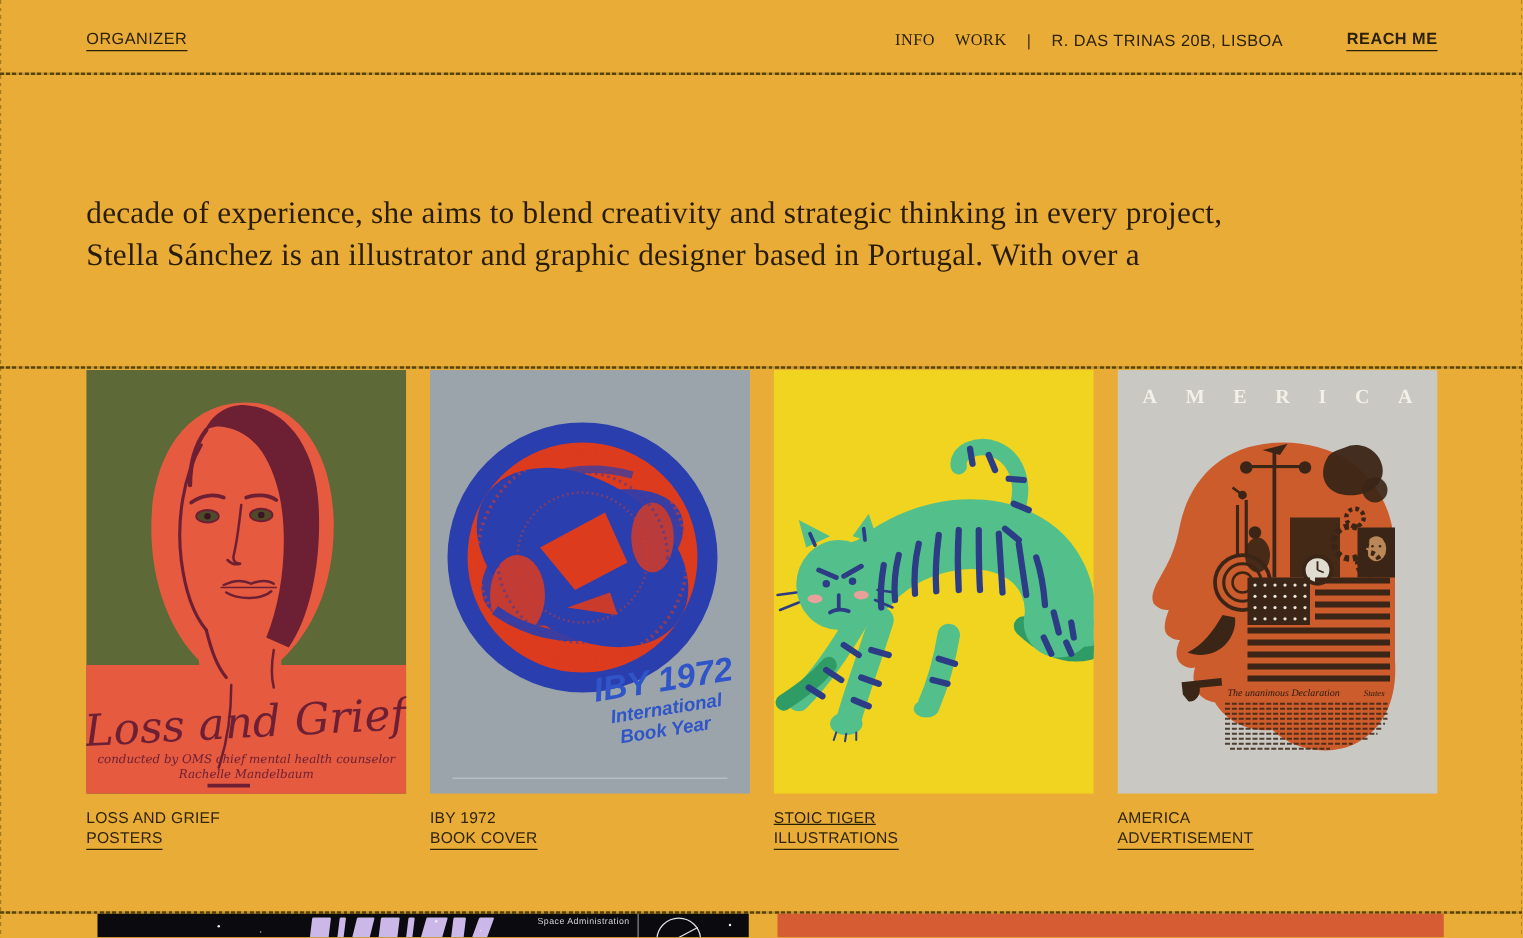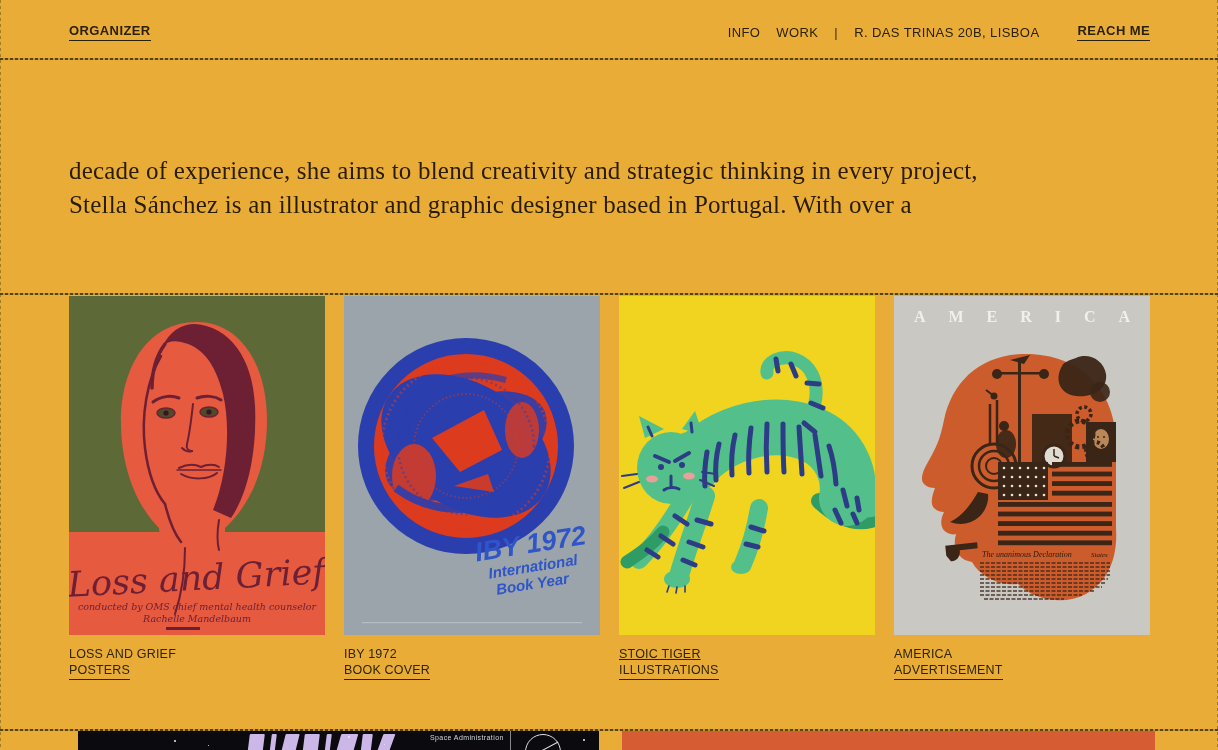--- a/index.html
+++ b/index.html
@@ -9,25 +9,25 @@
   
   .hrule { position:absolute; left:0; right:0; height:2px;
            background:repeating-linear-gradient(90deg,#564309 0 3px, rgba(86,67,9,.25) 3px 5px); }
   .vrule { position:absolute; top:0; bottom:0; width:1px; opacity:.55;
            background:repeating-linear-gradient(180deg,#6b540f 0 3px, transparent 3px 6px); }
 
   
   .header { position:absolute; top:0; left:0; right:0; height:58px;
             display:flex; align-items:center; justify-content:space-between;
             padding:6px 68px 0 69px; font-size:13px; letter-spacing:.4px; }
-  .brand { font-weight:700; border-bottom:1.5px solid #2b2008; padding-bottom:2px; cursor:pointer; }
+  .brand { font-weight:400; border-bottom:1.5px solid #2b2008; padding-bottom:2px; cursor:pointer; }
   .nav { display:flex; align-items:center; gap:16px; font-weight:500; }
   .nav .sep { opacity:.9; }
-  .reach { border-bottom:1.5px solid #2b2008; padding-bottom:2px; margin-left:22px; font-weight:600; cursor:pointer; }
-  .navlink { cursor:pointer; }
+  .reach { border-bottom:1.5px solid #2b2008; padding-bottom:2px; margin-left:35px; font-weight:600; cursor:pointer; }
+  .navlink { cursor:pointer;font-family:Liberation Serif, serif; }
 
   
   .intro { position:absolute; top:154px; left:69px; font-family:"Liberation Serif", serif;
            font-size:25px; line-height:34px; color:#281c06; letter-spacing:.2px; }
   .intro div { white-space:nowrap; }
 
   
   .card { position:absolute; top:296px; width:256px; }
   .card .art { width:256px; height:339px; display:block; cursor:pointer; }
   .card .meta { margin-top:11px; font-size:12.5px; line-height:16px; letter-spacing:.2px; font-weight:500; color:#2f2408; }

